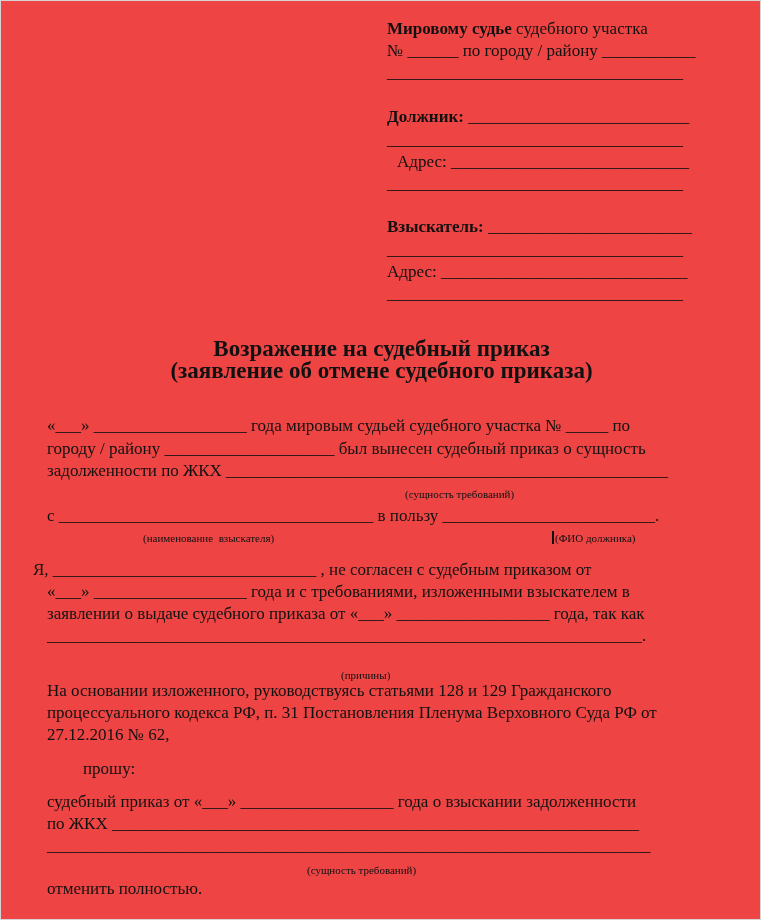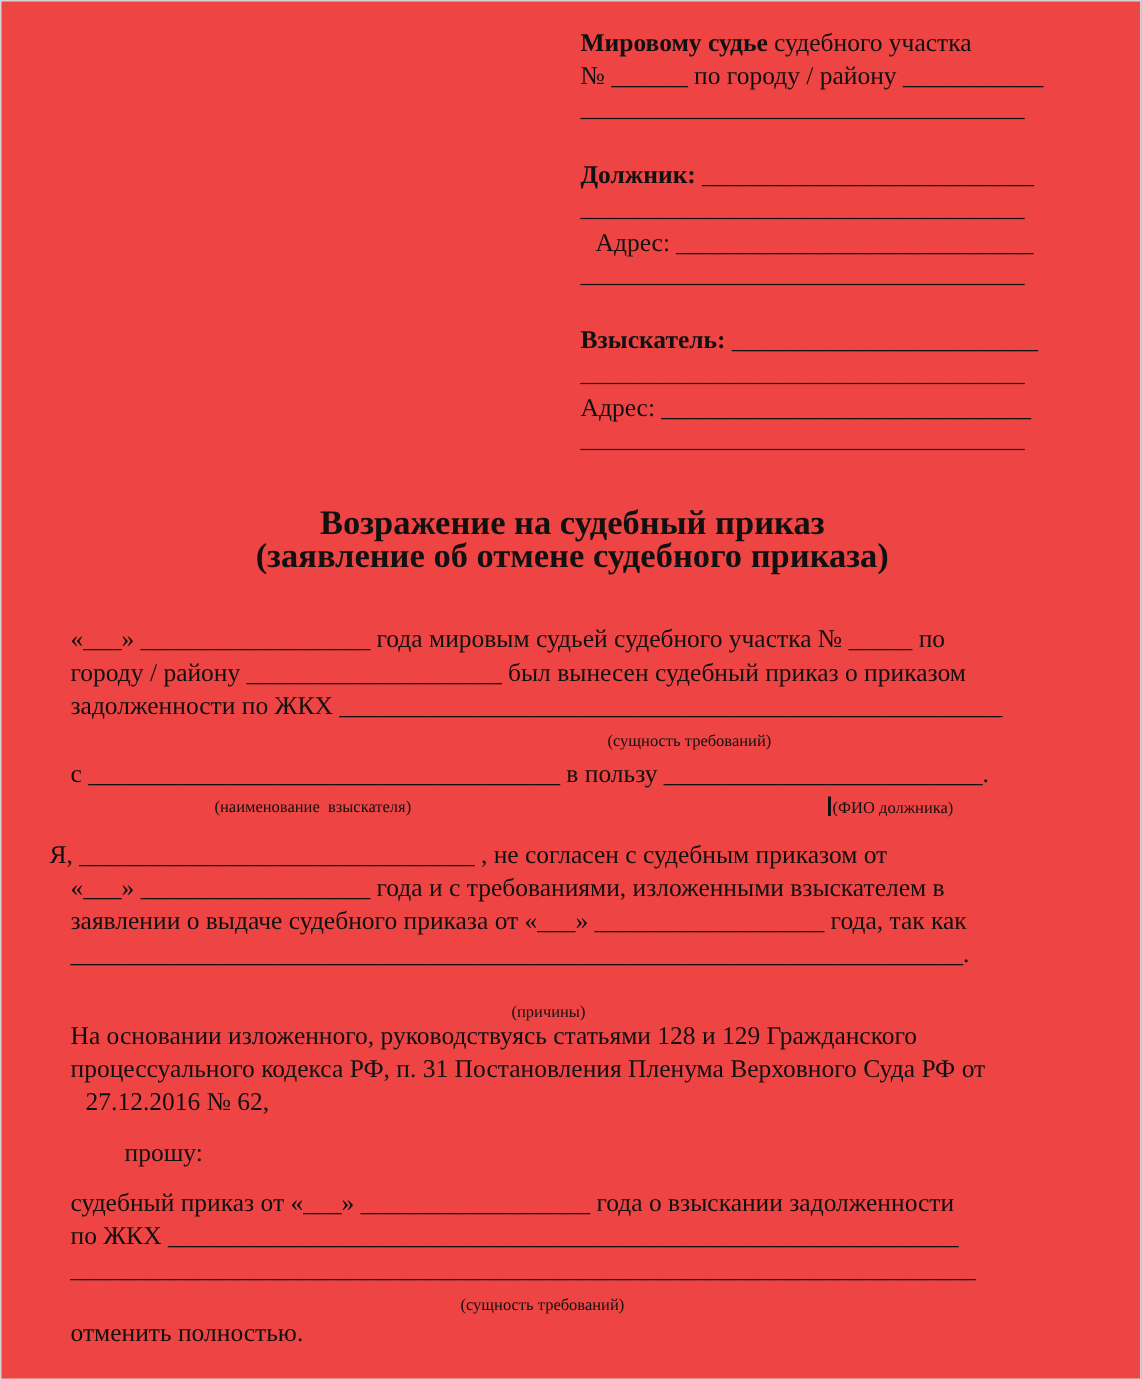--- a/index.html
+++ b/index.html
@@ -32,36 +32,36 @@
 
   <div class="ln" style="left:386px; top:216px;"><span class="b">Взыскатель:</span><span> ________________________</span></div>
   <div class="ln" style="left:386px; top:239px; font-size:16px;">_____________________________________</div>
   <div class="ln" style="left:386px; top:261px;">Адрес: _____________________________</div>
   <div class="ln" style="left:386px; top:283px; font-size:16px;">_____________________________________</div>
 
   <div class="title" style="top:338px;">Возражение на судебный приказ</div>
   <div class="title" style="top:360px;">(заявление об отмене судебного приказа)</div>
 
   <div class="ln" style="left:46px; top:415px;">«___» __________________ года мировым судьей судебного участка № _____ по</div>
-  <div class="ln" style="left:46px; top:438px;">городу / району ____________________ был вынесен судебный приказ о приказом</div>
+  <div class="ln" style="left:46px; top:438px;">городу / району ____________________ был вынесен судебный приказ о сущность</div>
   <div class="ln" style="left:46px; top:460px;">задолженности по ЖКХ ____________________________________________________</div>
   <div class="cap" style="left:404px; top:486px;">(сущность требований)</div>
   <div class="ln" style="left:46px; top:505px;">с _____________________________________ в пользу _________________________.</div>
   <div class="cap" style="left:142px; top:530px;">(наименование  взыскателя)</div>
   <div class="cap" style="left:551px; top:530px;"><span class="caret"></span><span>(ФИО должника)</span></div>
 
   <div class="ln" style="left:32px; top:559px;">Я, _______________________________ , не согласен с судебным приказом от</div>
   <div class="ln" style="left:46px; top:581px;">«___» __________________ года и с требованиями, изложенными взыскателем в</div>
   <div class="ln" style="left:46px; top:603px;">заявлении о выдаче судебного приказа от «___» __________________ года, так как</div>
   <div class="ln" style="left:46px; top:625px;">______________________________________________________________________.</div>
   <div class="cap" style="left:340px; top:651px;margin-top:16px;">(причины)</div>
 
   <div class="ln" style="left:46px; top:680px;">На основании изложенного, руководствуясь статьями 128 и 129 Гражданского</div>
   <div class="ln" style="left:46px; top:702px;">процессуального кодекса РФ, п. 31 Постановления Пленума Верховного Суда РФ от</div>
-  <div class="ln" style="left:56px; top:724px;">27.12.2016 № 62,</div>
+  <div class="ln" style="left:46px; top:724px;">27.12.2016 № 62,</div>
 
   <div class="ln" style="left:46px; top:758px;margin-left:36px;">прошу:</div>
 
   <div class="ln" style="left:46px; top:813px;">по ЖКХ ______________________________________________________________</div>
   <div class="ln" style="left:46px; top:791px;">судебный приказ от «___» __________________ года о взыскании задолженности</div>
   <div class="ln" style="left:46px; top:835px;">_______________________________________________________________________</div>
   <div class="cap" style="left:306px; top:862px;">(сущность требований)</div>
 
   <div class="ln" style="left:46px; top:878px;">отменить полностью.</div>
 </div>

